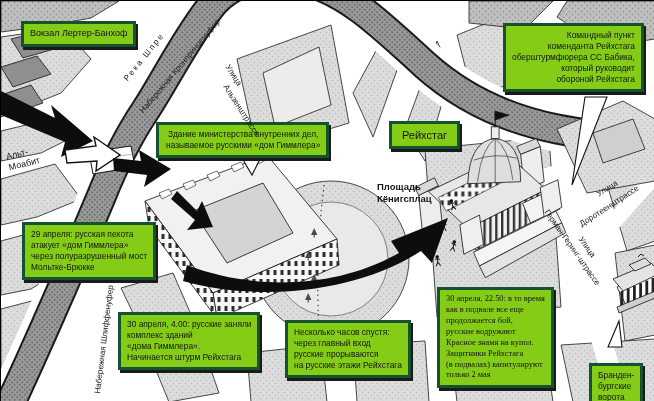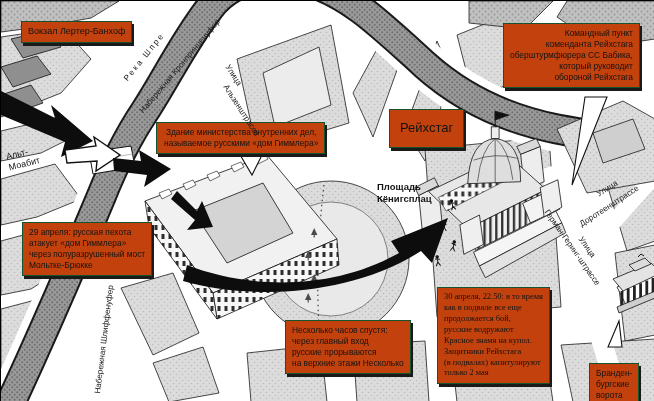--- a/index.html
+++ b/index.html
@@ -3,21 +3,21 @@
 <meta charset="utf-8">
 <style>
   html,body{margin:0;padding:0;background:#777;}
   .stage{
     position:relative;width:654px;height:401px;margin:0 auto;
     background:#fff;border:1px solid #000;overflow:hidden;
     font-family:"Liberation Sans",sans-serif;color:#141414;
   }
   .stage svg{position:absolute;left:0;top:0;}
   .callout{
-    position:absolute;background:#c2410c;border:1px solid #14532d;
+    position:absolute;background:#84cc16;border:3px solid #14532d;
     box-shadow:2px 3px 0 #1a1a1a;padding:4px 6px;
     font-size:8.4px;line-height:1.3;white-space:pre;width:max-content;
   }
   .plain-label{position:absolute;font-size:9.5px;line-height:1.25;white-space:pre;font-weight:400;}
   .street{position:absolute;font-size:8.2px;line-height:1.2;white-space:pre;transform-origin:0 0;color:#1a1a1a;}
   .center{text-align:center;}
 </style>
 </head>
 <body>
 
@@ -202,32 +202,36 @@
 
   <div class="callout" style="left:502px;top:22px;text-align:right;">Командный пункт
 коменданта Рейхстага
 оберштурмфюрера СС Бабика,
 который руководит
 обороной Рейхстага</div>
 
   <div class="callout center" style="left:155px;top:121px;padding-left:7px;">Здание министерства внутренних дел,
 называемое русскими «дом Гиммлера»</div>
 
-  <div class="callout center" style="left:388px;top:108px;font-size:13px;padding:10px 10px;">Рейхстаг</div>
+  <div class="callout center" style="left:388px;top:120px;font-size:11px;padding:4px 10px;">Рейхстаг</div>
 
   <div class="callout" style="left:21px;top:221px;">29 апреля: русская пехота
 атакует «дом Гиммлера»
 через полуразрушенный мост
 Мольтке-Брюкке</div>
 
+  <div class="callout" style="left:117px;top:311px;">30 апреля, 4.00: русские заняли
+комплекс зданий
+«дома Гиммлера».
+Начинается штурм Рейхстага</div>
 
   <div class="callout" style="left:284px;top:319px;">Несколько часов спустя:
 через главный вход
 русские прорываются
-на верхние этажи Несколько</div>
+на русские этажи Рейхстага</div>
 
   <div class="callout" style="left:436px;top:286px;font-family:Liberation Serif, serif;">30 апреля, 22.50: в то время
 как в подвале все еще
 продолжается бой,
 русские водружают
 Красное знамя на купол.
 Защитники Рейхстага
 (в подвалах) капитулируют
 только 2 мая</div>
 

